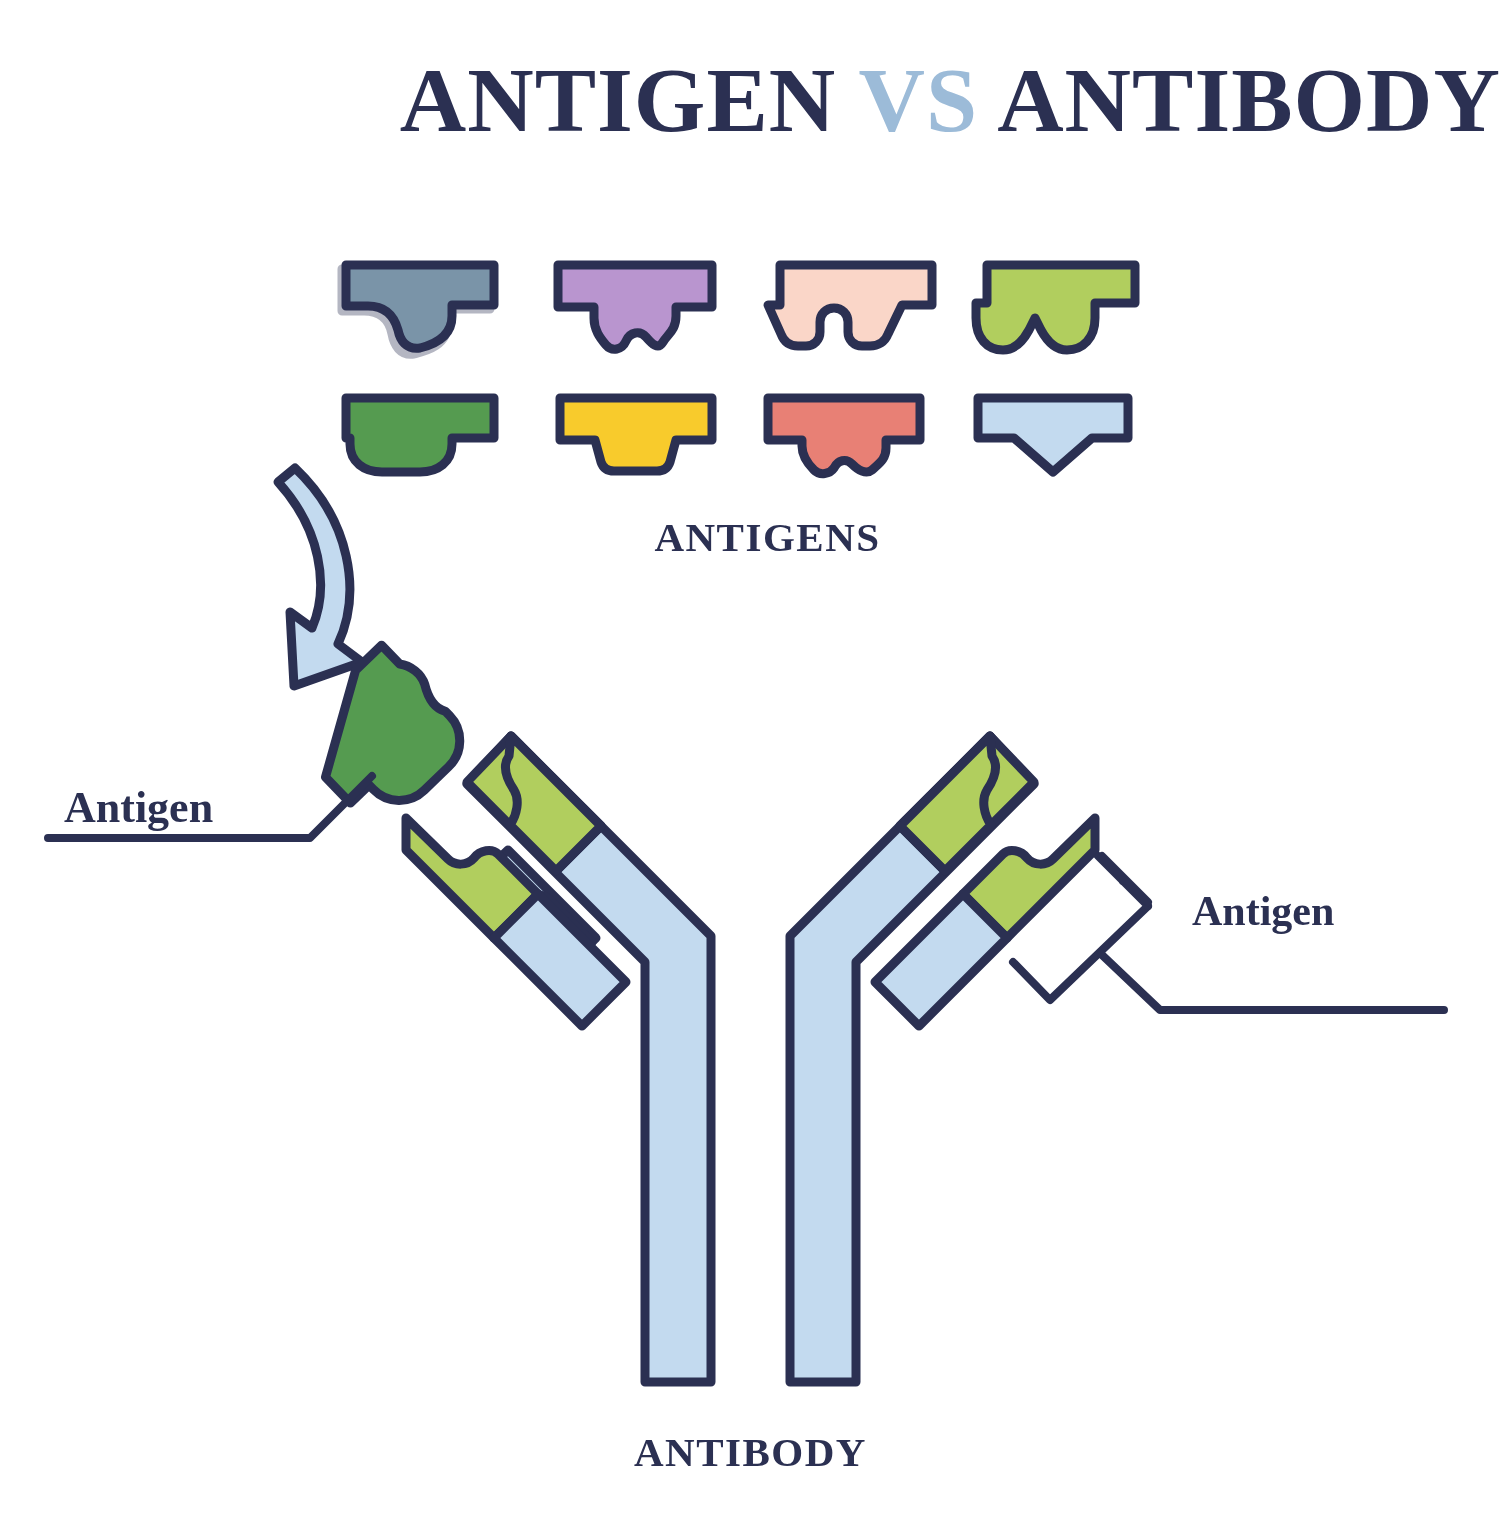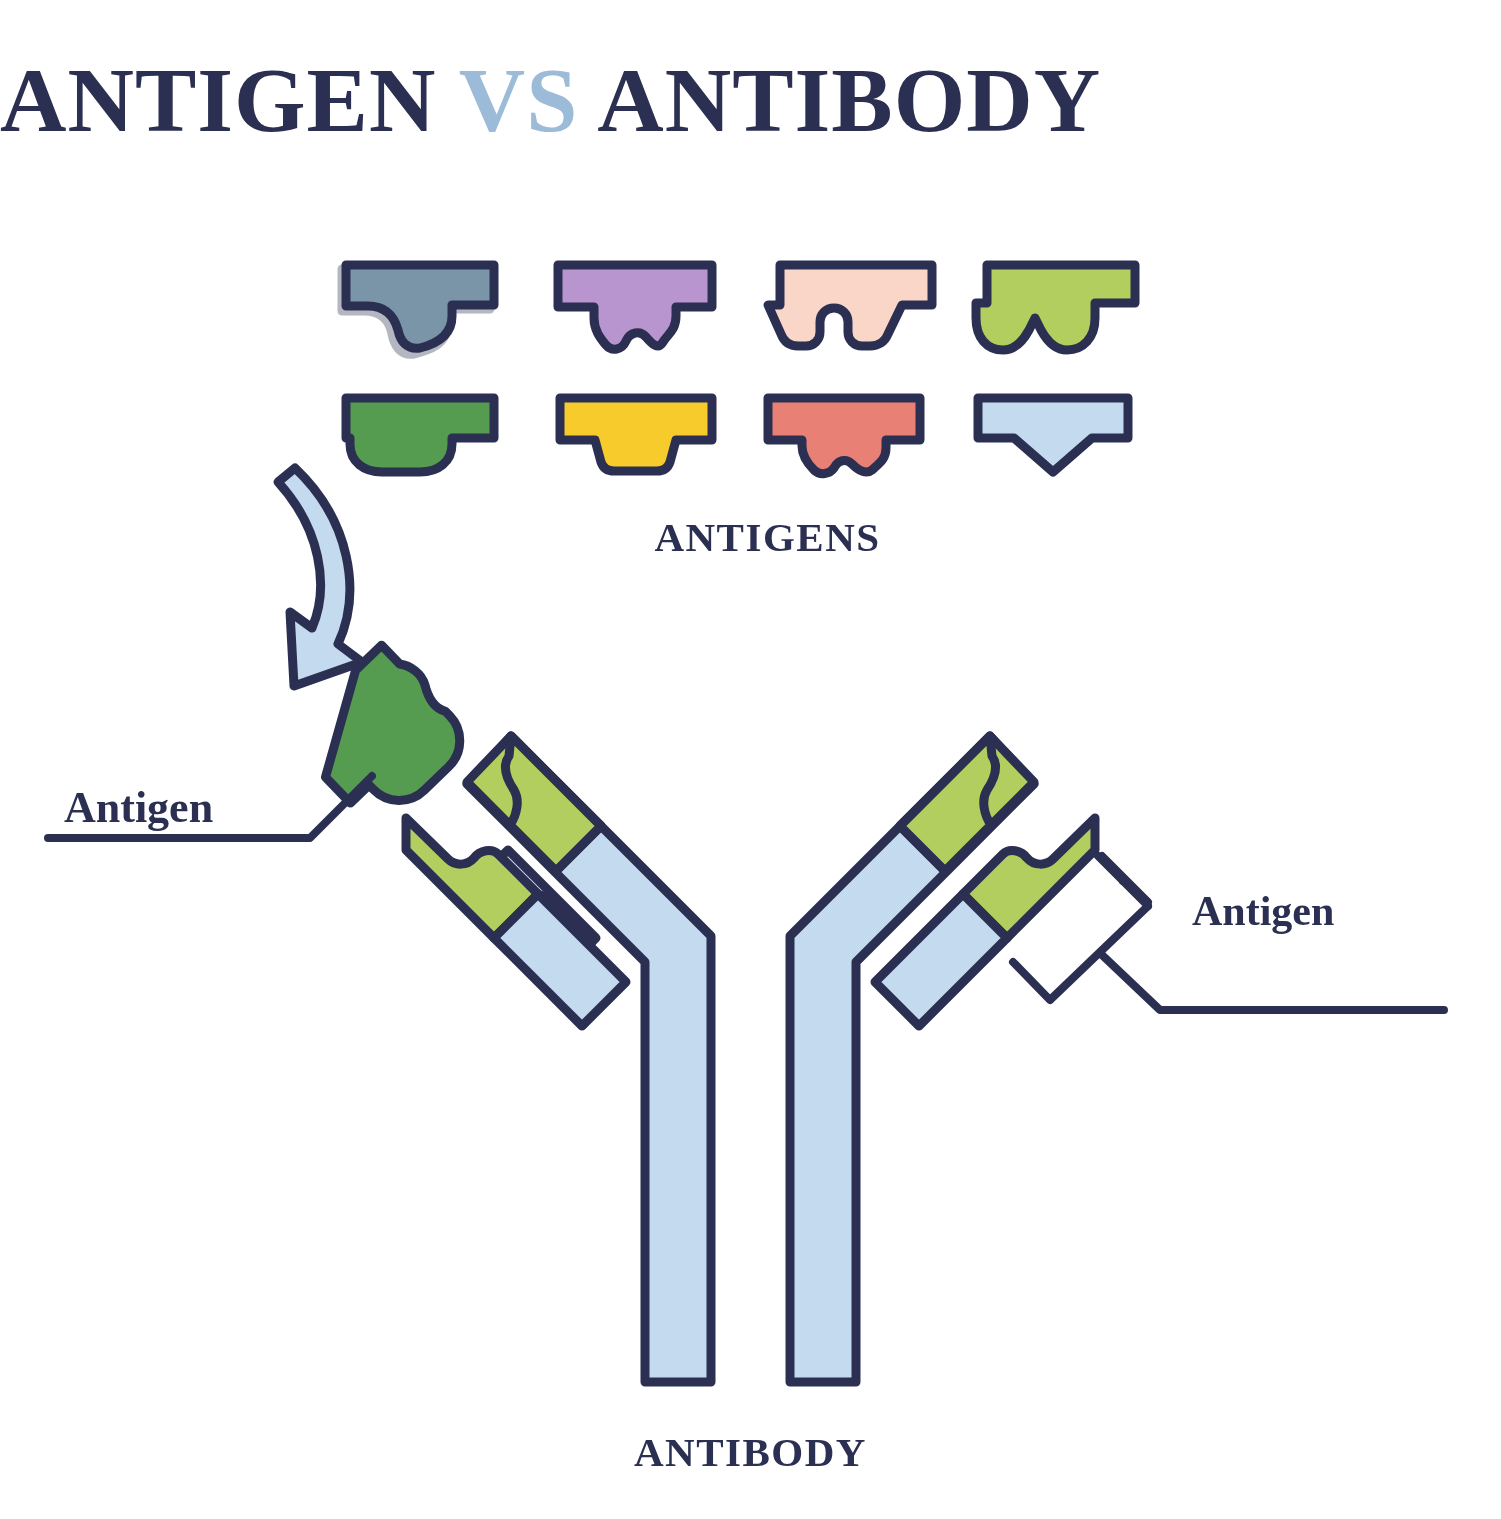--- a/index.html
+++ b/index.html
@@ -23,21 +23,21 @@
     top: 0;
     width: 1501px;
     height: 1519px;
     display: block;
   }
   .title-wrap {
     position: absolute;
     left: 0;
     top: 52px;
     width: 1501px;
-    text-align: left;
+    text-align: right;
     pointer-events: none;
   }
   .main-title {
     font-family: "Liberation Serif", "DejaVu Serif", serif;
     font-weight: bold;
     font-size: 92px;
     letter-spacing: 1px;
     color: #2b3052;
     line-height: 1.05;
     white-space: nowrap;

